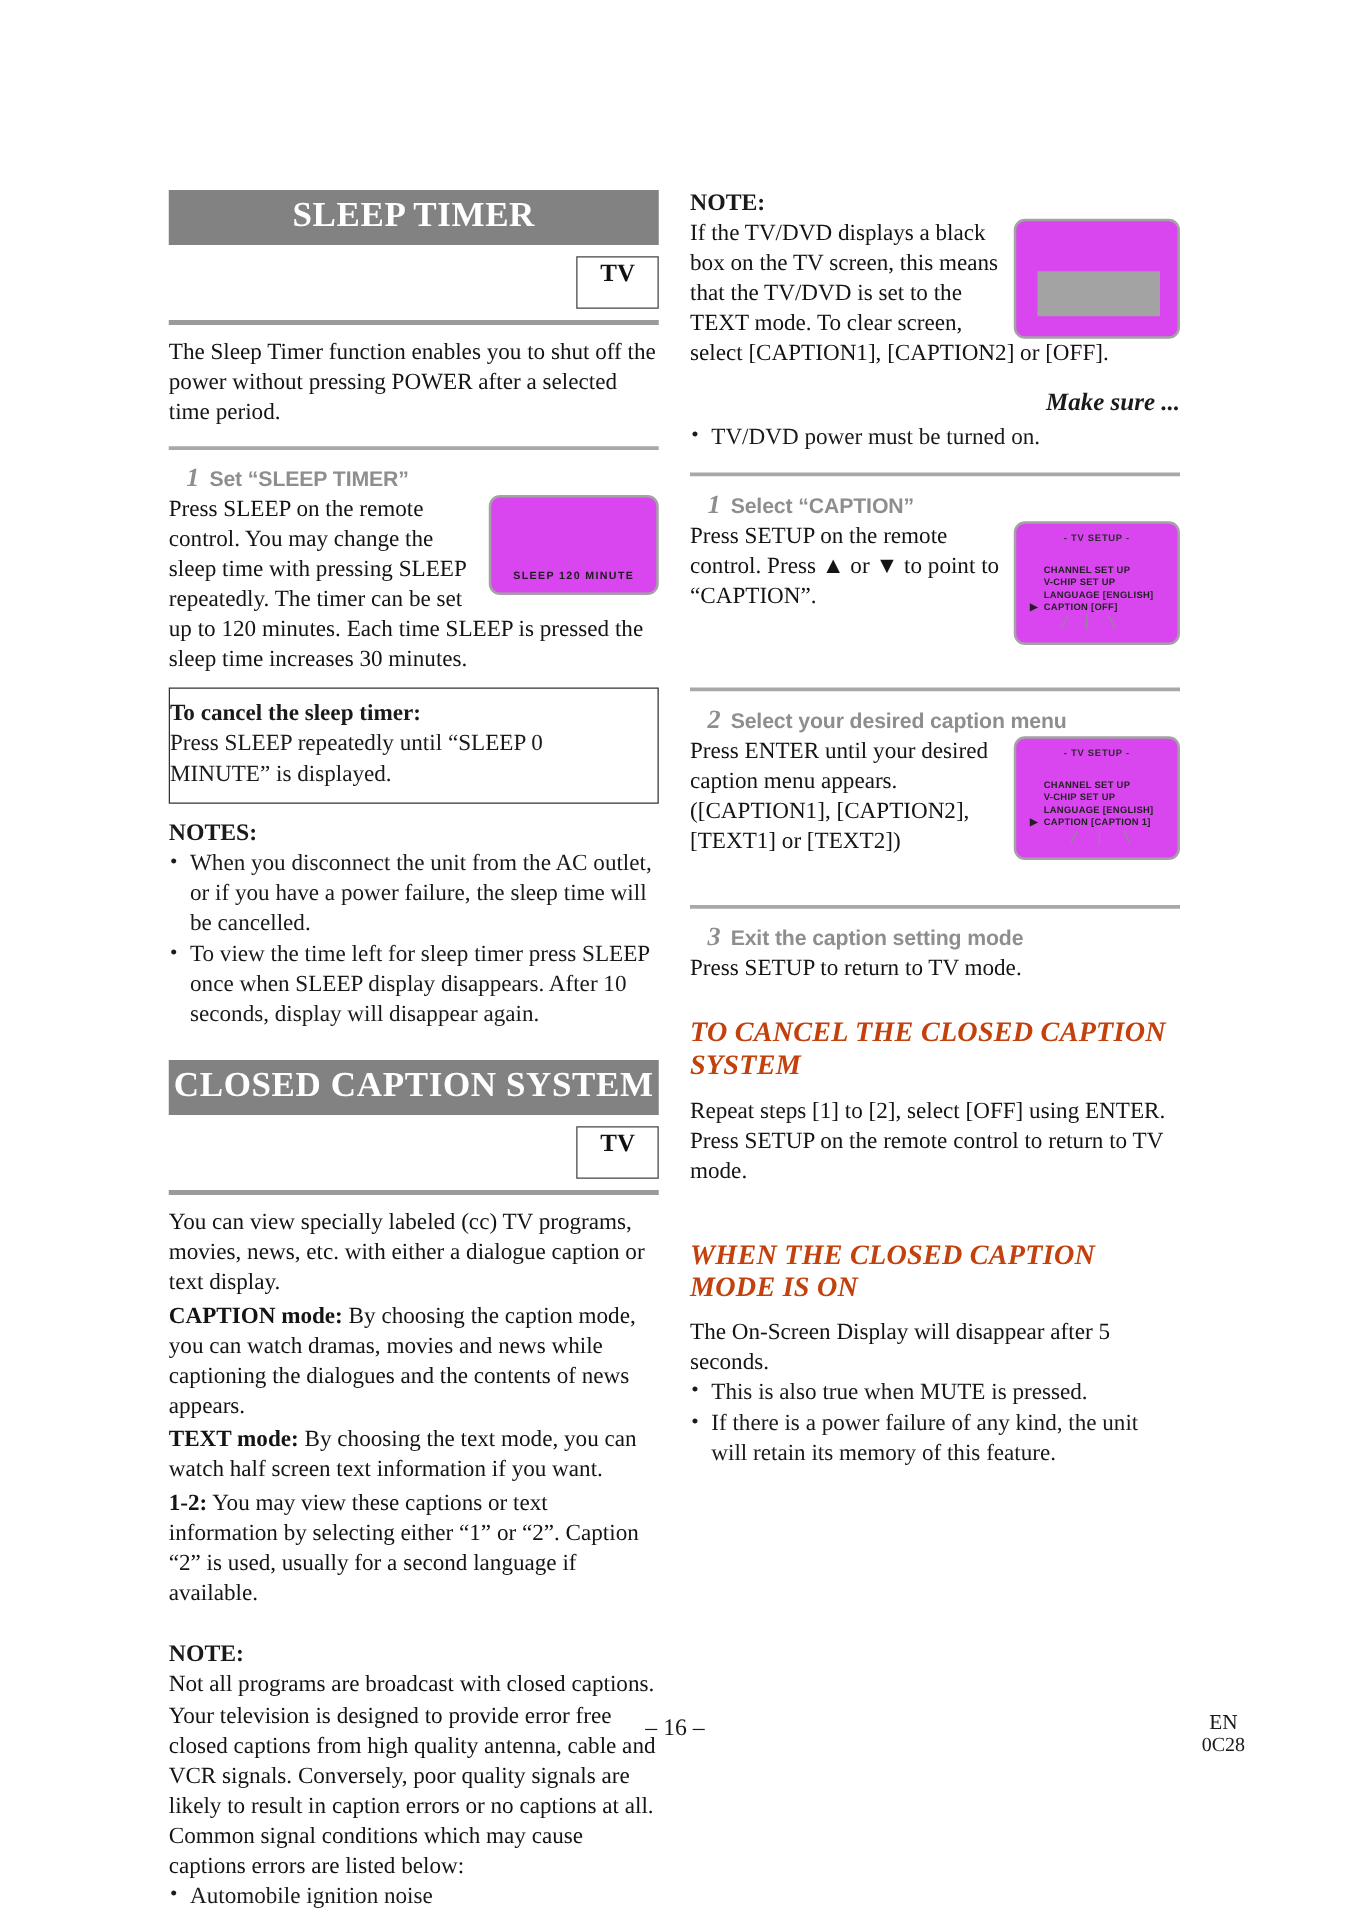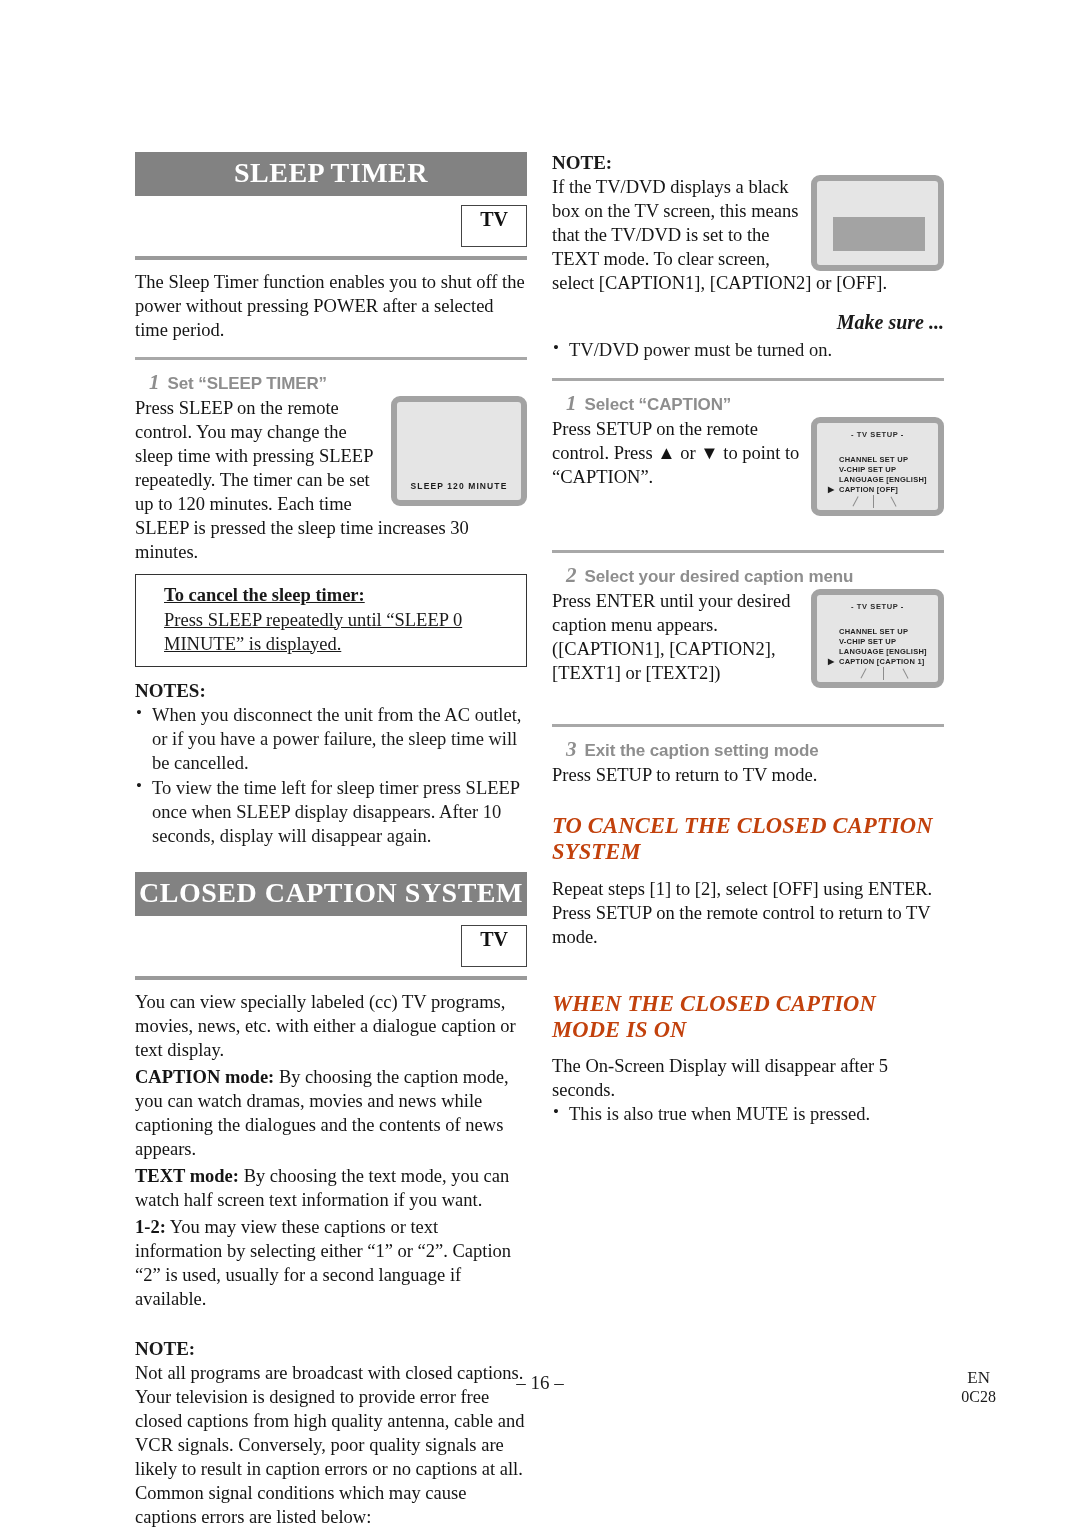--- a/index.html
+++ b/index.html
@@ -101,23 +101,22 @@
     font-family: "Liberation Sans", sans-serif;
     font-weight: bold;
     font-size: 17px;
     color: #8e8e8e;
     letter-spacing: -0.1px;
   }
 
   
   .boxnote {
     border: 1.5px solid #333;
-    padding: 8px 10px 10px 28px;
+    padding: 8px 10px 10px 0;
     margin-top: 10px;
-    text-decoration: underline;
   }
   .boxnote .t1 {
     font-weight: bold;
     font-size: 18.5px;
     line-height: 1.3;
   }
   .boxnote .t2 {
     font-size: 18.5px;
     line-height: 1.30;
   }
@@ -167,23 +166,23 @@
     font-size: 22.5px;
     color: #c2410c;
     line-height: 1.16;
     letter-spacing: 0.2px;
     margin-top: 26px;
     margin-bottom: 11px;
   }
 
   
   .tvshot {
-    border: 6px solid #a3a3a3;
+    border: 2px solid #a3a3a3;
     border-radius: 9px;
-    background: #e5e5e5;
+    background: #d946ef;
     position: relative;
   }
   .tvshot-osd {
     position: absolute;
     bottom: 9px;
     left: 0; right: 0;
     text-align: center;
     font-family: "Liberation Sans", sans-serif;
     font-size: 8.5px;
     font-weight: bold;
@@ -287,21 +286,21 @@
       <p class="body">The Sleep Timer function enables you to shut off the power without pressing POWER after a selected time period.</p>
 
       <div class="rule thin" style="margin-top:15px"></div>
 
       <div class="step">
         <span class="step-num">1</span>
         <span class="step-label">Set “SLEEP TIMER”</span>
       </div>
 
       <div class="fig-right">
-        <div class="tvshot" style="width:136px;height:110px;">
+        <div class="tvshot" style="width:136px;height:80px;">
           <div class="tvshot-osd">SLEEP  120  MINUTE</div>
         </div>
       </div>
 
       <p class="body">Press SLEEP on the remote control. You may change the sleep time with pressing SLEEP repeatedly. The timer can be set up to 120 minutes. Each time SLEEP is pressed the sleep time increases 30 minutes.</p>
 
       <div class="clear"></div>
 
       <div class="boxnote">
         <div class="t1">To cancel the sleep timer:</div>
@@ -436,20 +435,21 @@
       <div class="subhead">TO CANCEL THE CLOSED CAPTION SYSTEM</div>
 
       <p class="body">Repeat steps [1] to [2], select [OFF] using ENTER. Press SETUP on the remote control to return to TV mode.</p>
 
       <div class="subhead" style="margin-top:42px">WHEN THE CLOSED CAPTION MODE IS ON</div>
 
       <p class="body">The On-Screen Display will disappear after 5 seconds.</p>
 
       <ul class="bul">
         <li>This is also true when MUTE is pressed.</li>
+        <li>If there is a power failure of any kind, the unit will retain its memory of this feature.</li>
       </ul>
 
     </div>
   </div>
 
   <div class="footer-page">– 16 –</div>
 
   <div class="footer-en">
     <div>EN</div>
     <div class="code">0C28</div>

